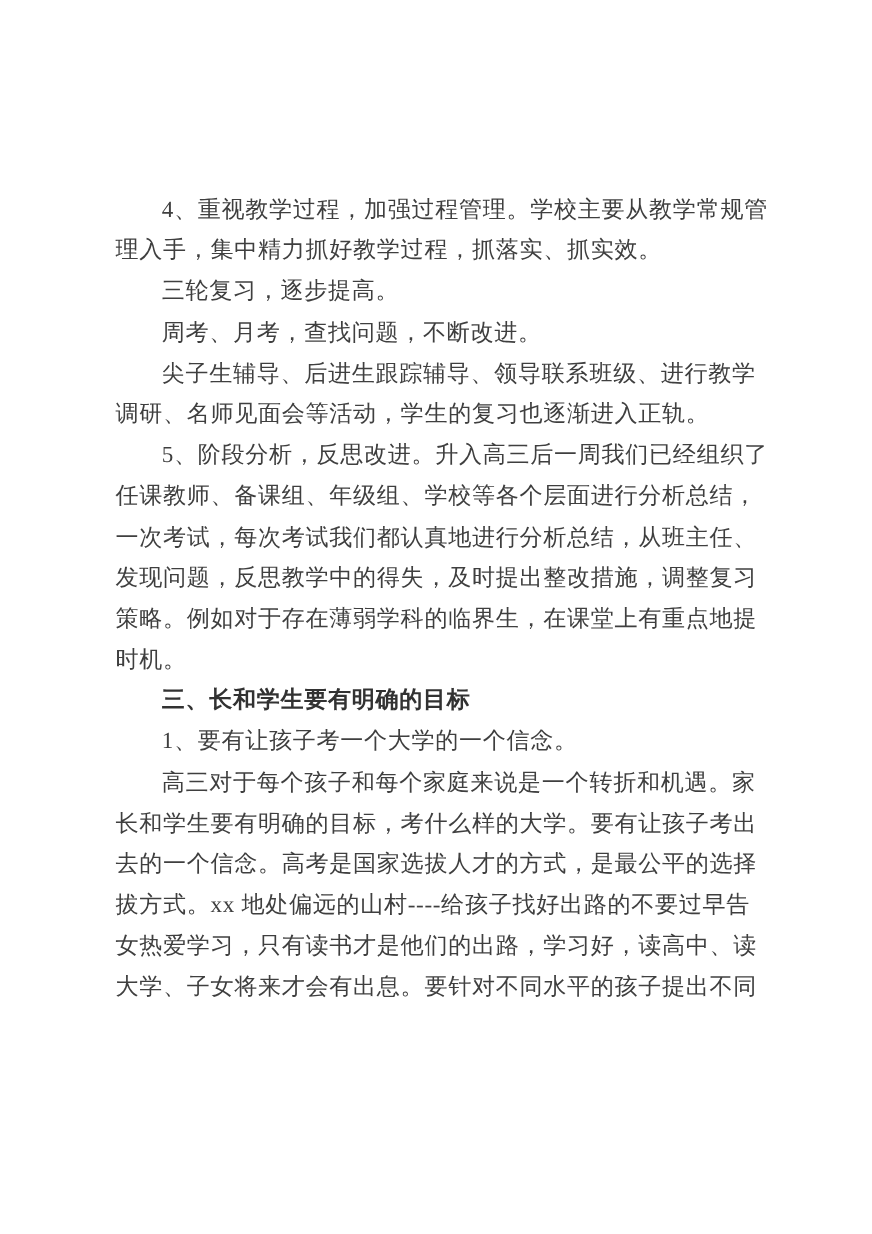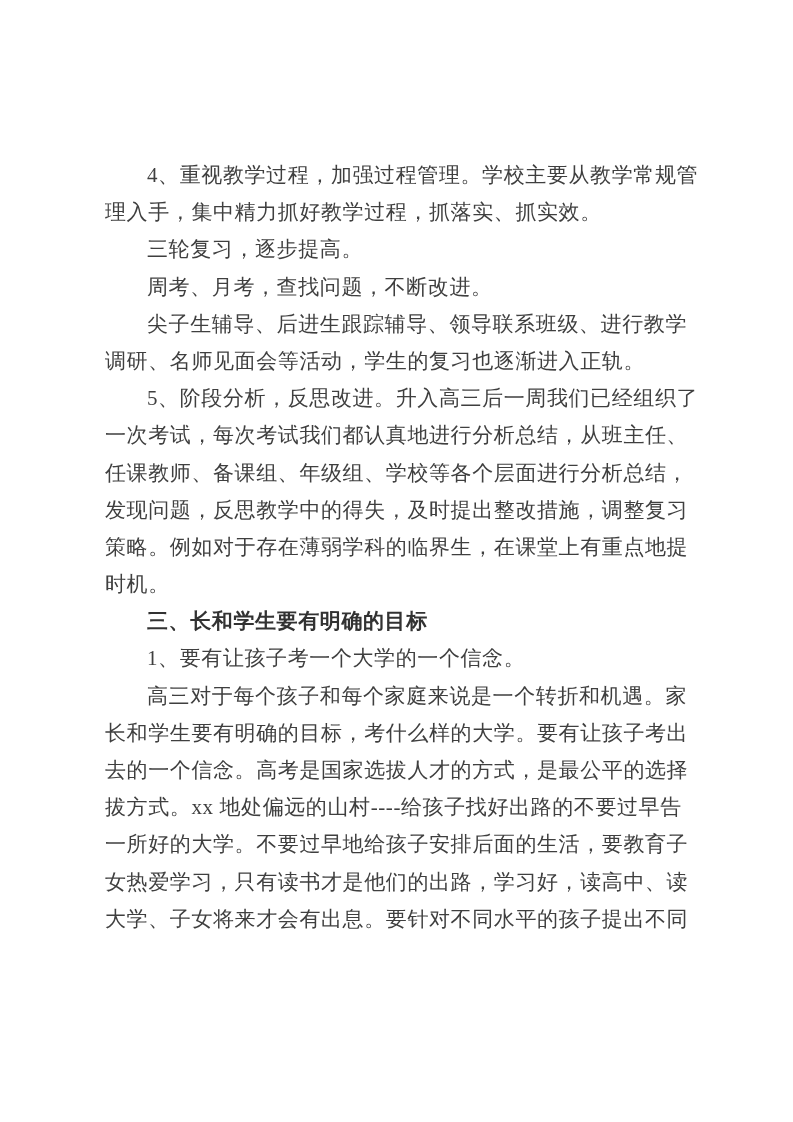--- a/index.html
+++ b/index.html
@@ -6,21 +6,21 @@
   .page {
     position: relative;
     width: 793px;
     height: 1122px;
     background: #ffffff;
     overflow: hidden;
   }
   .content {
     position: absolute;
     left: 105px;
-    top: 157px;
+    top: 172px;
     width: 586px;
     color: #3f3f3f;
     font-family: "Liberation Serif", "DejaVu Serif", serif;
     font-size: 21px;
     letter-spacing: 0.6px;
   }
   .line {
     height: 37.2px;
     line-height: 37.2px;
     white-space: nowrap;
@@ -33,28 +33,27 @@
 
 <div class="page">
   <div class="content">
     <div class="line indent">4、重视教学过程，加强过程管理。学校主要从教学常规管</div>
     <div class="line">理入手，集中精力抓好教学过程，抓落实、抓实效。</div>
     <div class="line indent">三轮复习，逐步提高。</div>
     <div class="line indent">周考、月考，查找问题，不断改进。</div>
     <div class="line indent">尖子生辅导、后进生跟踪辅导、领导联系班级、进行教学</div>
     <div class="line">调研、名师见面会等活动，学生的复习也逐渐进入正轨。</div>
     <div class="line indent">5、阶段分析，反思改进。升入高三后一周我们已经组织了</div>
+    <div class="line">任课教师、备课组、年级组、学校等各个层面进行分析总结，</div>
     <div class="line">一次考试，每次考试我们都认真地进行分析总结，从班主任、</div>
-    <div class="line">任课教师、备课组、年级组、学校等各个层面进行分析总结，</div>
     <div class="line">发现问题，反思教学中的得失，及时提出整改措施，调整复习</div>
     <div class="line">策略。例如对于存在薄弱学科的临界生，在课堂上有重点地提</div>
     <div class="line">时机。</div>
     <div class="line indent heading">三、长和学生要有明确的目标</div>
     <div class="line indent">1、要有让孩子考一个大学的一个信念。</div>
     <div class="line indent">高三对于每个孩子和每个家庭来说是一个转折和机遇。家</div>
     <div class="line">长和学生要有明确的目标，考什么样的大学。要有让孩子考出</div>
     <div class="line">去的一个信念。高考是国家选拔人才的方式，是最公平的选择</div>
     <div class="line">拔方式。xx 地处偏远的山村----给孩子找好出路的不要过早告</div>
-    <div class="line">一所好的大学。不要过早地给孩子安排后面的生活，要教育子</div>
     <div class="line">女热爱学习，只有读书才是他们的出路，学习好，读高中、读</div>
     <div class="line">大学、子女将来才会有出息。要针对不同水平的孩子提出不同</div>
   </div>
 </div>
 
 </body></html>

